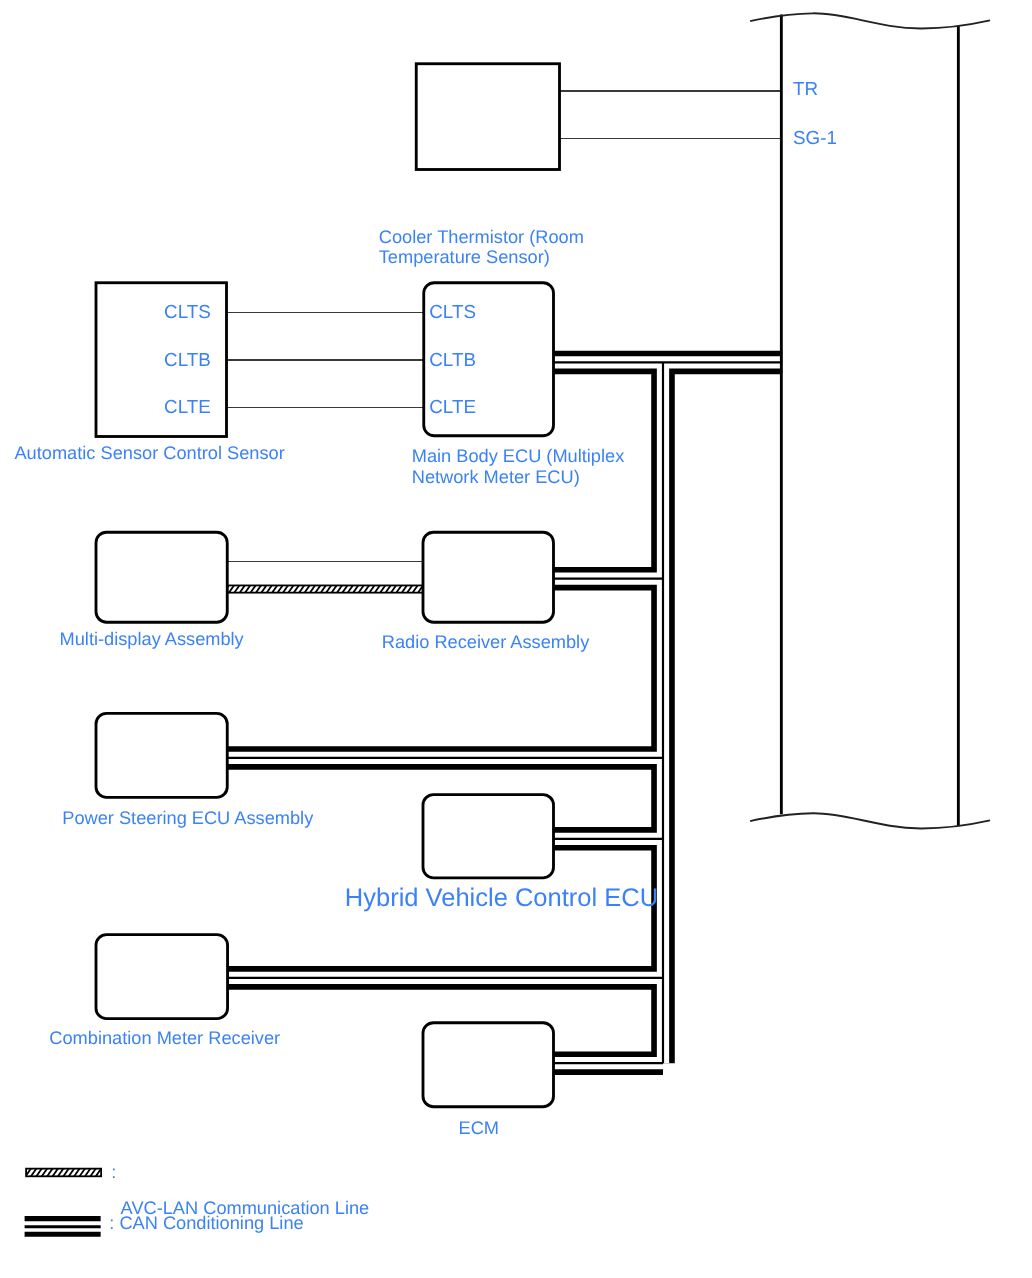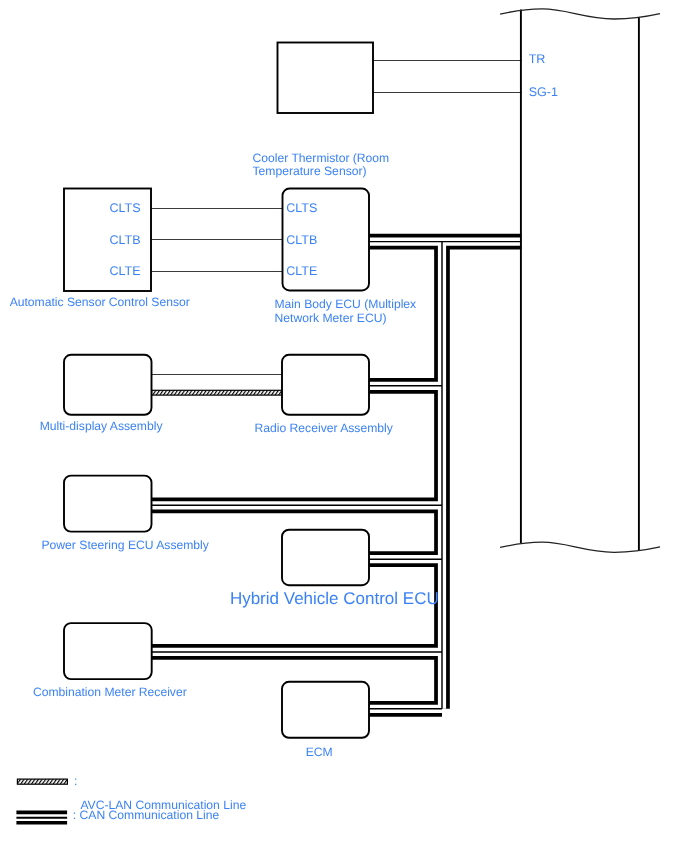--- a/index.html
+++ b/index.html
@@ -114,14 +114,14 @@
   <div class="lbl pin" style="left:109.4px;top:265.25px;">CLTE</div>
   <div class="lbl pin" style="left:286.2px;top:202.15px;">CLTS</div>
   <div class="lbl pin" style="left:286.2px;top:234.05px;">CLTB</div>
   <div class="lbl pin" style="left:286.2px;top:265.25px;">CLTE</div>
   <div class="lbl pin" style="left:528.7px;top:53.1px;">TR</div>
   <div class="lbl pin" style="left:528.7px;top:85.8px;">SG-1</div>
 
   <div class="lbl" style="left:74.1px;top:774.6px;">:</div>
   <div class="lbl" style="left:80.4px;top:774.6px;margin-top:24px;">AVC-LAN Communication Line</div>
   <div class="lbl" style="left:72.8px;top:809.3px;">:</div>
-  <div class="lbl" style="left:79.6px;top:809.3px;">CAN Communication Line</div>
+  <div class="lbl" style="left:79.6px;top:809.3px;">CAN Conditioning Line</div>
 </div>
 
 </body></html>

